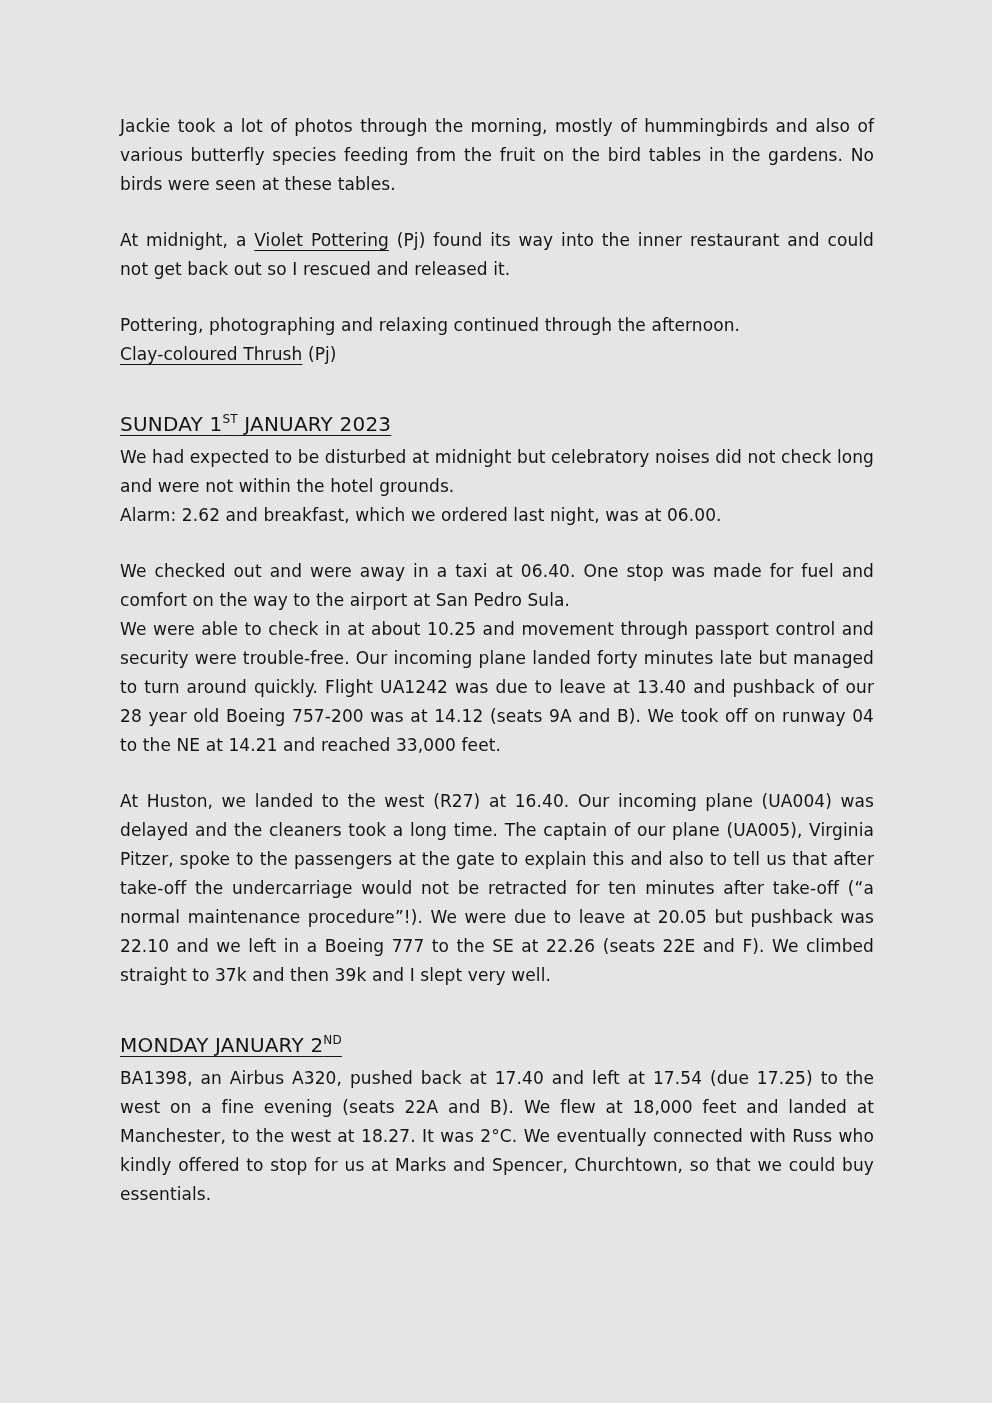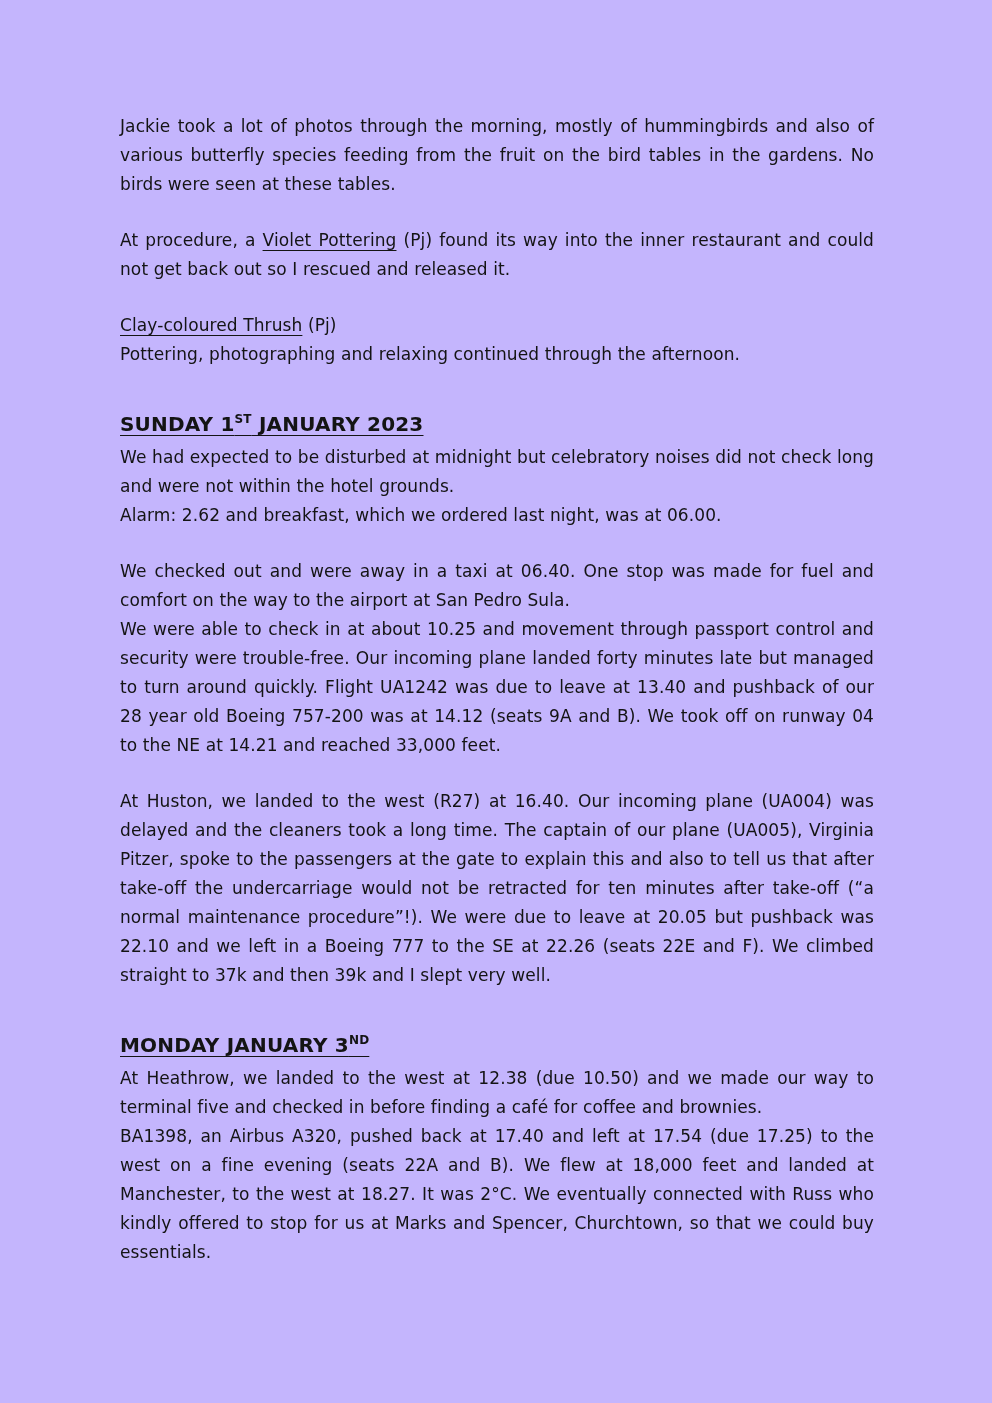--- a/index.html
+++ b/index.html
@@ -5,36 +5,36 @@
   * { box-sizing: border-box; }
   html, body { margin: 0; padding: 0; }
   body {
     background: #ffffff;
     color: #141414;
     font-family: "DejaVu Sans", sans-serif;
   }
   .page {
     width: 992px;
     min-height: 1403px;
-    background: #c4b5fd;
+    background: #e5e5e5;
     padding: 112px 118px 80px 120px;
   }
   .para { margin: 0 0 27px 0; }
   .para:last-child { margin-bottom: 0; }
   .para p {
     margin: 0;
     font-size: 17px;
     line-height: 29px;
     text-align: justify;
     letter-spacing: 0.1px;
   }
   .heading {
     font-size: 20px;
     line-height: 30px;
-    font-weight: 700;
+    font-weight: 400;
     margin: 40px 0 4px 0;
     letter-spacing: 0.2px;
   }
   .u {
     text-decoration: underline;
     text-underline-offset: 4px;
     text-decoration-thickness: 1.4px;
   }
   sup {
     font-size: 12px;
@@ -45,44 +45,43 @@
 </head>
 <body>
 
 <div class="page">
 
   <div class="para">
     <p>Jackie took a lot of photos through the morning, mostly of hummingbirds and also of various butterfly species feeding from the fruit on the bird tables in the gardens. No birds were seen at these tables.</p>
   </div>
 
   <div class="para">
-    <p><span>At procedure, a </span><span class="u">Violet Pottering</span><span> (Pj) found its way into the inner restaurant and could not get back out so I rescued and released it.</span></p>
+    <p><span>At midnight, a </span><span class="u">Violet Pottering</span><span> (Pj) found its way into the inner restaurant and could not get back out so I rescued and released it.</span></p>
   </div>
 
   <div class="para">
+    <p>Pottering, photographing and relaxing continued through the afternoon.</p>
     <p><span class="u">Clay-coloured Thrush</span><span> (Pj)</span></p>
-    <p>Pottering, photographing and relaxing continued through the afternoon.</p>
   </div>
 
   <h2 class="heading"><span class="u"><span>SUNDAY 1</span><sup>ST</sup><span> JANUARY 2023</span></span></h2>
 
   <div class="para">
     <p>We had expected to be disturbed at midnight but celebratory noises did not check long and were not within the hotel grounds.</p>
     <p>Alarm: 2.62 and breakfast, which we ordered last night, was at 06.00.</p>
   </div>
 
   <div class="para">
     <p>We checked out and were away in a taxi at 06.40. One stop was made for fuel and comfort on the way to the airport at San Pedro Sula.</p>
     <p>We were able to check in at about 10.25 and movement through passport control and security were trouble-free. Our incoming plane landed forty minutes late but managed to turn around quickly. Flight UA1242 was due to leave at 13.40 and pushback of our 28 year old Boeing 757-200 was at 14.12 (seats 9A and B). We took off on runway 04 to the NE at 14.21 and reached 33,000 feet.</p>
   </div>
 
   <div class="para">
     <p>At Huston, we landed to the west (R27) at 16.40. Our incoming plane (UA004) was delayed and the cleaners took a long time. The captain of our plane (UA005), Virginia Pitzer, spoke to the passengers at the gate to explain this and also to tell us that after take-off the undercarriage would not be retracted for ten minutes after take-off (“a normal maintenance procedure”!). We were due to leave at 20.05 but pushback was 22.10 and we left in a Boeing 777 to the SE at 22.26 (seats 22E and F). We climbed straight to 37k and then 39k and I slept very well.</p>
   </div>
 
-  <h2 class="heading"><span class="u"><span>MONDAY JANUARY 3</span><sup>ND</sup></span></h2>
+  <h2 class="heading"><span class="u"><span>MONDAY JANUARY 2</span><sup>ND</sup></span></h2>
 
   <div class="para">
-    <p>At Heathrow, we landed to the west at 12.38 (due 10.50) and we made our way to terminal five and checked in before finding a café for coffee and brownies.</p>
     <p>BA1398, an Airbus A320, pushed back at 17.40 and left at 17.54 (due 17.25) to the west on a fine evening (seats 22A and B). We flew at 18,000 feet and landed at Manchester, to the west at 18.27. It was 2°C. We eventually connected with Russ who kindly offered to stop for us at Marks and Spencer, Churchtown, so that we could buy essentials.</p>
   </div>
 
 </div>
 
 </body></html>

